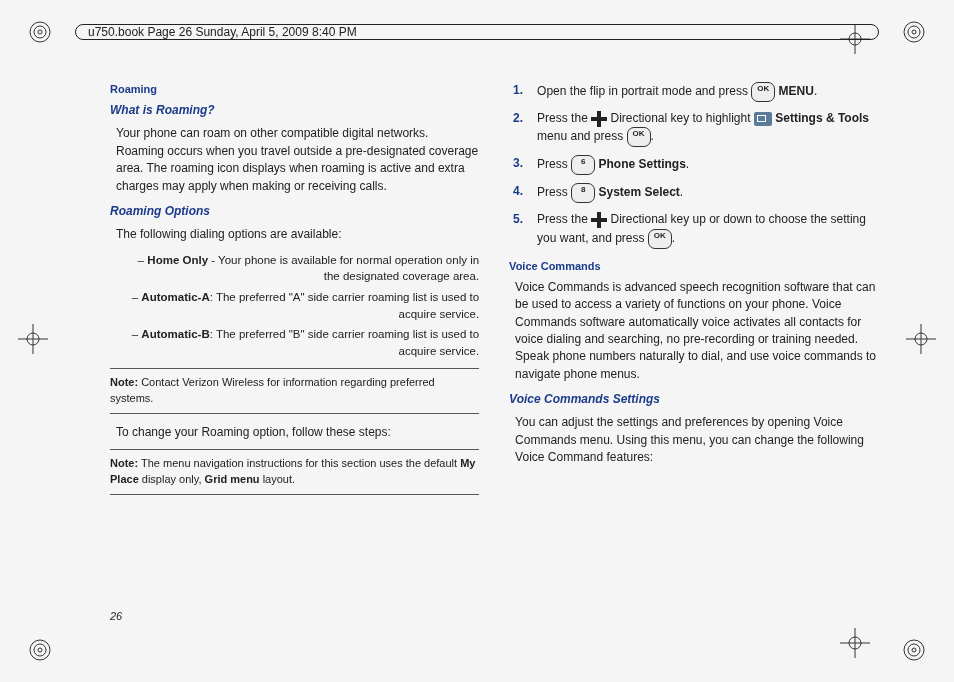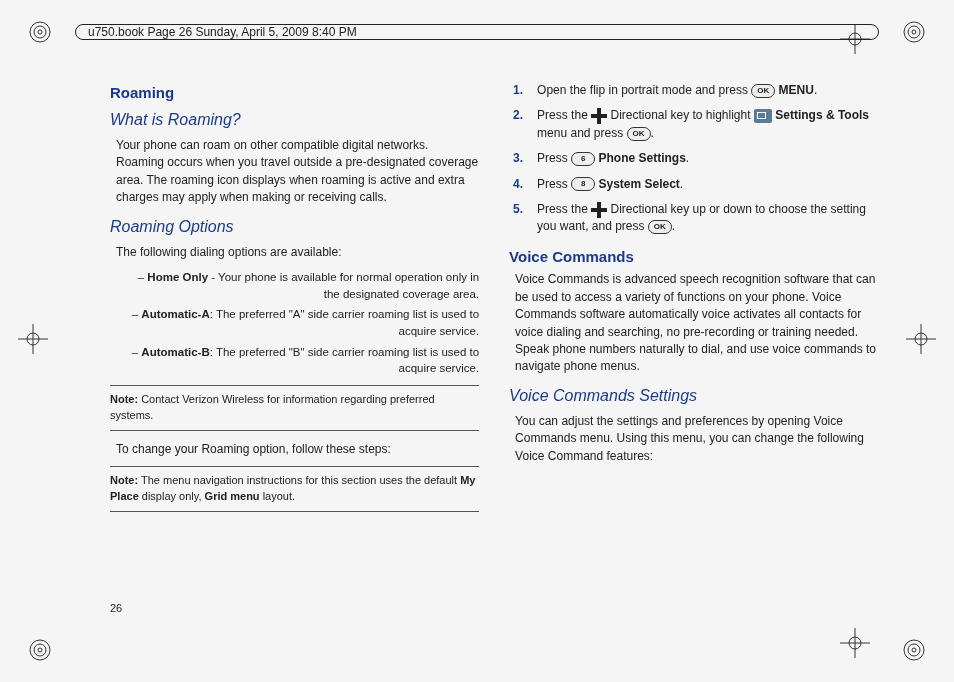--- a/index.html
+++ b/index.html
@@ -41,28 +41,28 @@
     }
     .col {
       width: 48%;
       font-size: 12px;
       color: #222;
       line-height: 1.45;
     }
     .heading-1 {
       color: #1a3a8a;
       font-weight: bold;
-      font-size: 15px;
+      font-size: 11px;
       margin-bottom: 4px;
     }
     .heading-2 {
       color: #1a3a8a;
-      font-weight: normal;
+      font-weight: bold;
       font-style: italic;
-      font-size: 16px;
+      font-size: 12px;
       margin-bottom: 6px;
       margin-top: 2px;
     }
     .para { margin: 4px 0 8px 6px; }
     .note-box {
       border-top: 1px solid #555;
       border-bottom: 1px solid #555;
       padding: 6px 0;
       margin: 6px 0 10px 0;
       font-size: 11px;
@@ -77,21 +77,21 @@
     ol.steps li::before {
       content: counter(step) ".";
       position: absolute;
       left: 0;
       color: #1a3a8a;
       font-weight: bold;
     }
     .key {
       display: inline-block;
       min-width: 24px;
-      height: 14px;
+      height: 20px;
       border: 1px solid #333;
       border-radius: 7px;
       font-size: 8px;
       line-height: 12px;
       text-align: center;
       vertical-align: middle;
       padding: 0 4px;
       background: #eee;
       font-weight: bold;
     }
@@ -120,24 +120,25 @@
     }
     .icon-box::after {
       content: "";
       position: absolute;
       left: 3px; top: 3px;
       width: 7px; height: 5px;
       border: 1px solid #fff;
     }
     .page-num {
       position: absolute;
-      bottom: 68px;
+      bottom: 60px;
       left: 110px;
       font-size: 11px;
       color: #222;
+      font-style: italic;
     }
   </style>
 </head>
 <body>
 
 <svg class="corner-spiral" style="top:20px;left:28px" viewBox="0 0 24 24">
     <circle cx="12" cy="12" r="10" fill="none" stroke="#333" stroke-width="1"></circle>
     <circle cx="12" cy="12" r="6" fill="none" stroke="#333" stroke-width="1"></circle>
     <circle cx="12" cy="12" r="2" fill="none" stroke="#333" stroke-width="1"></circle>
   </svg>

